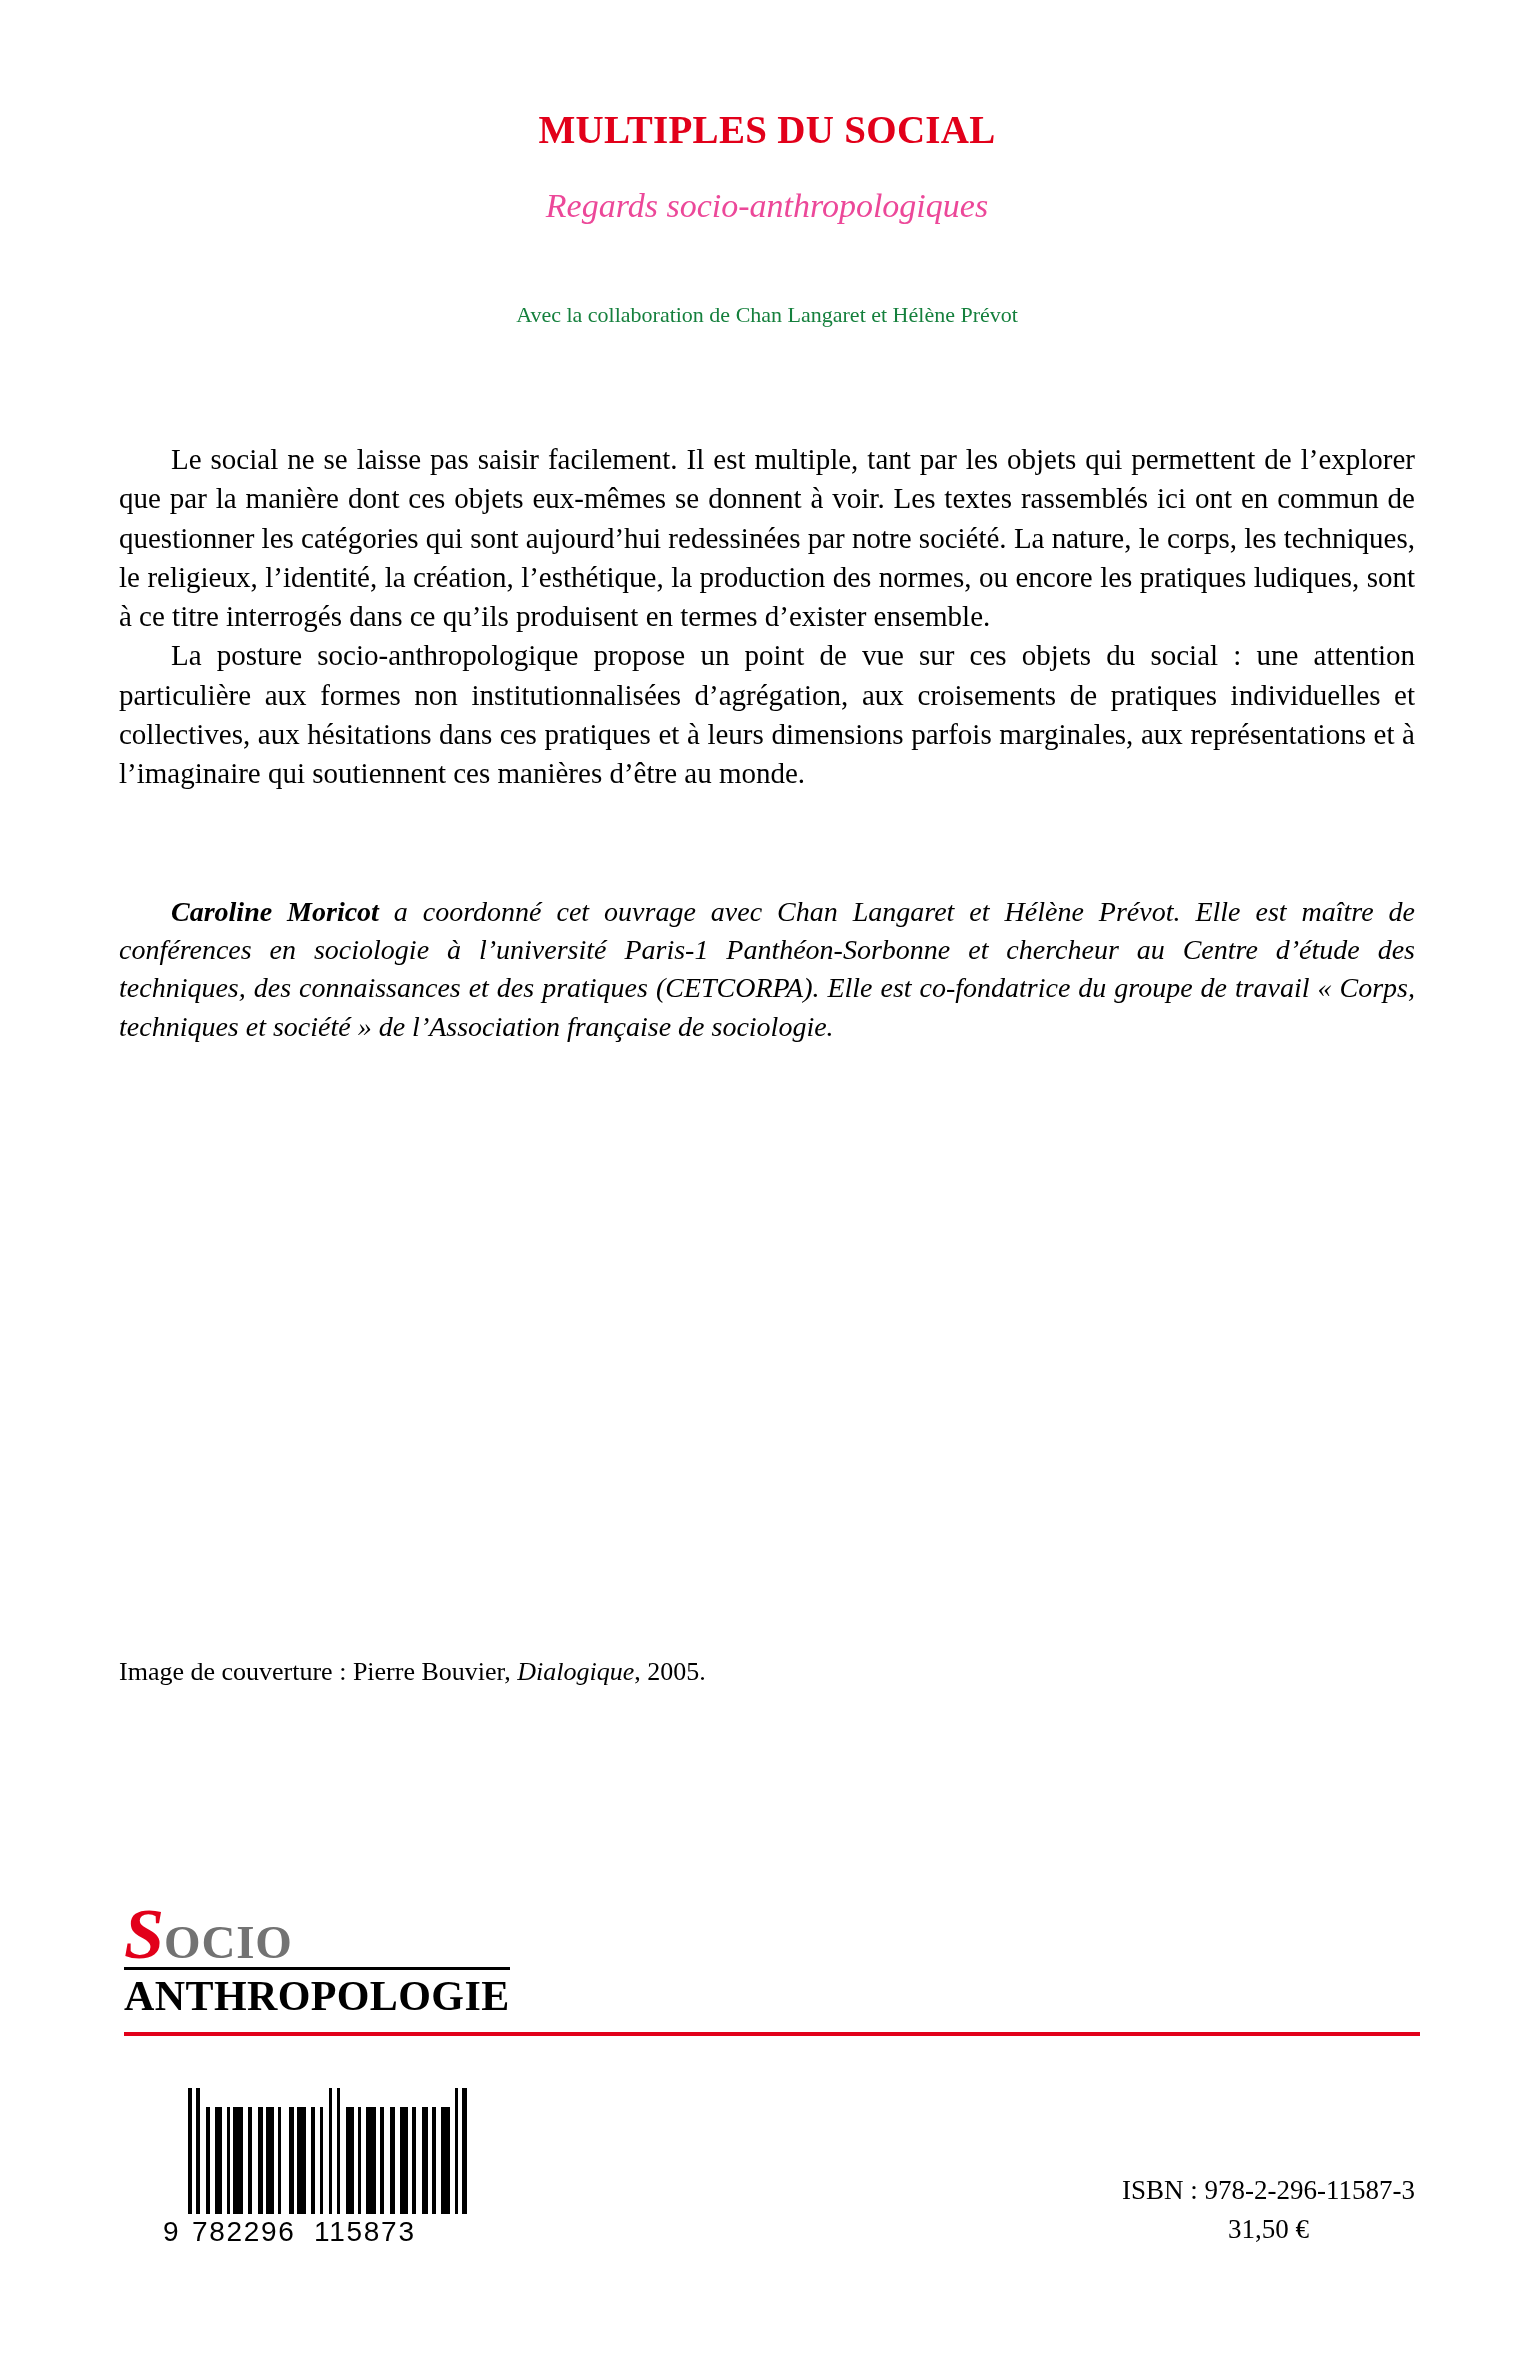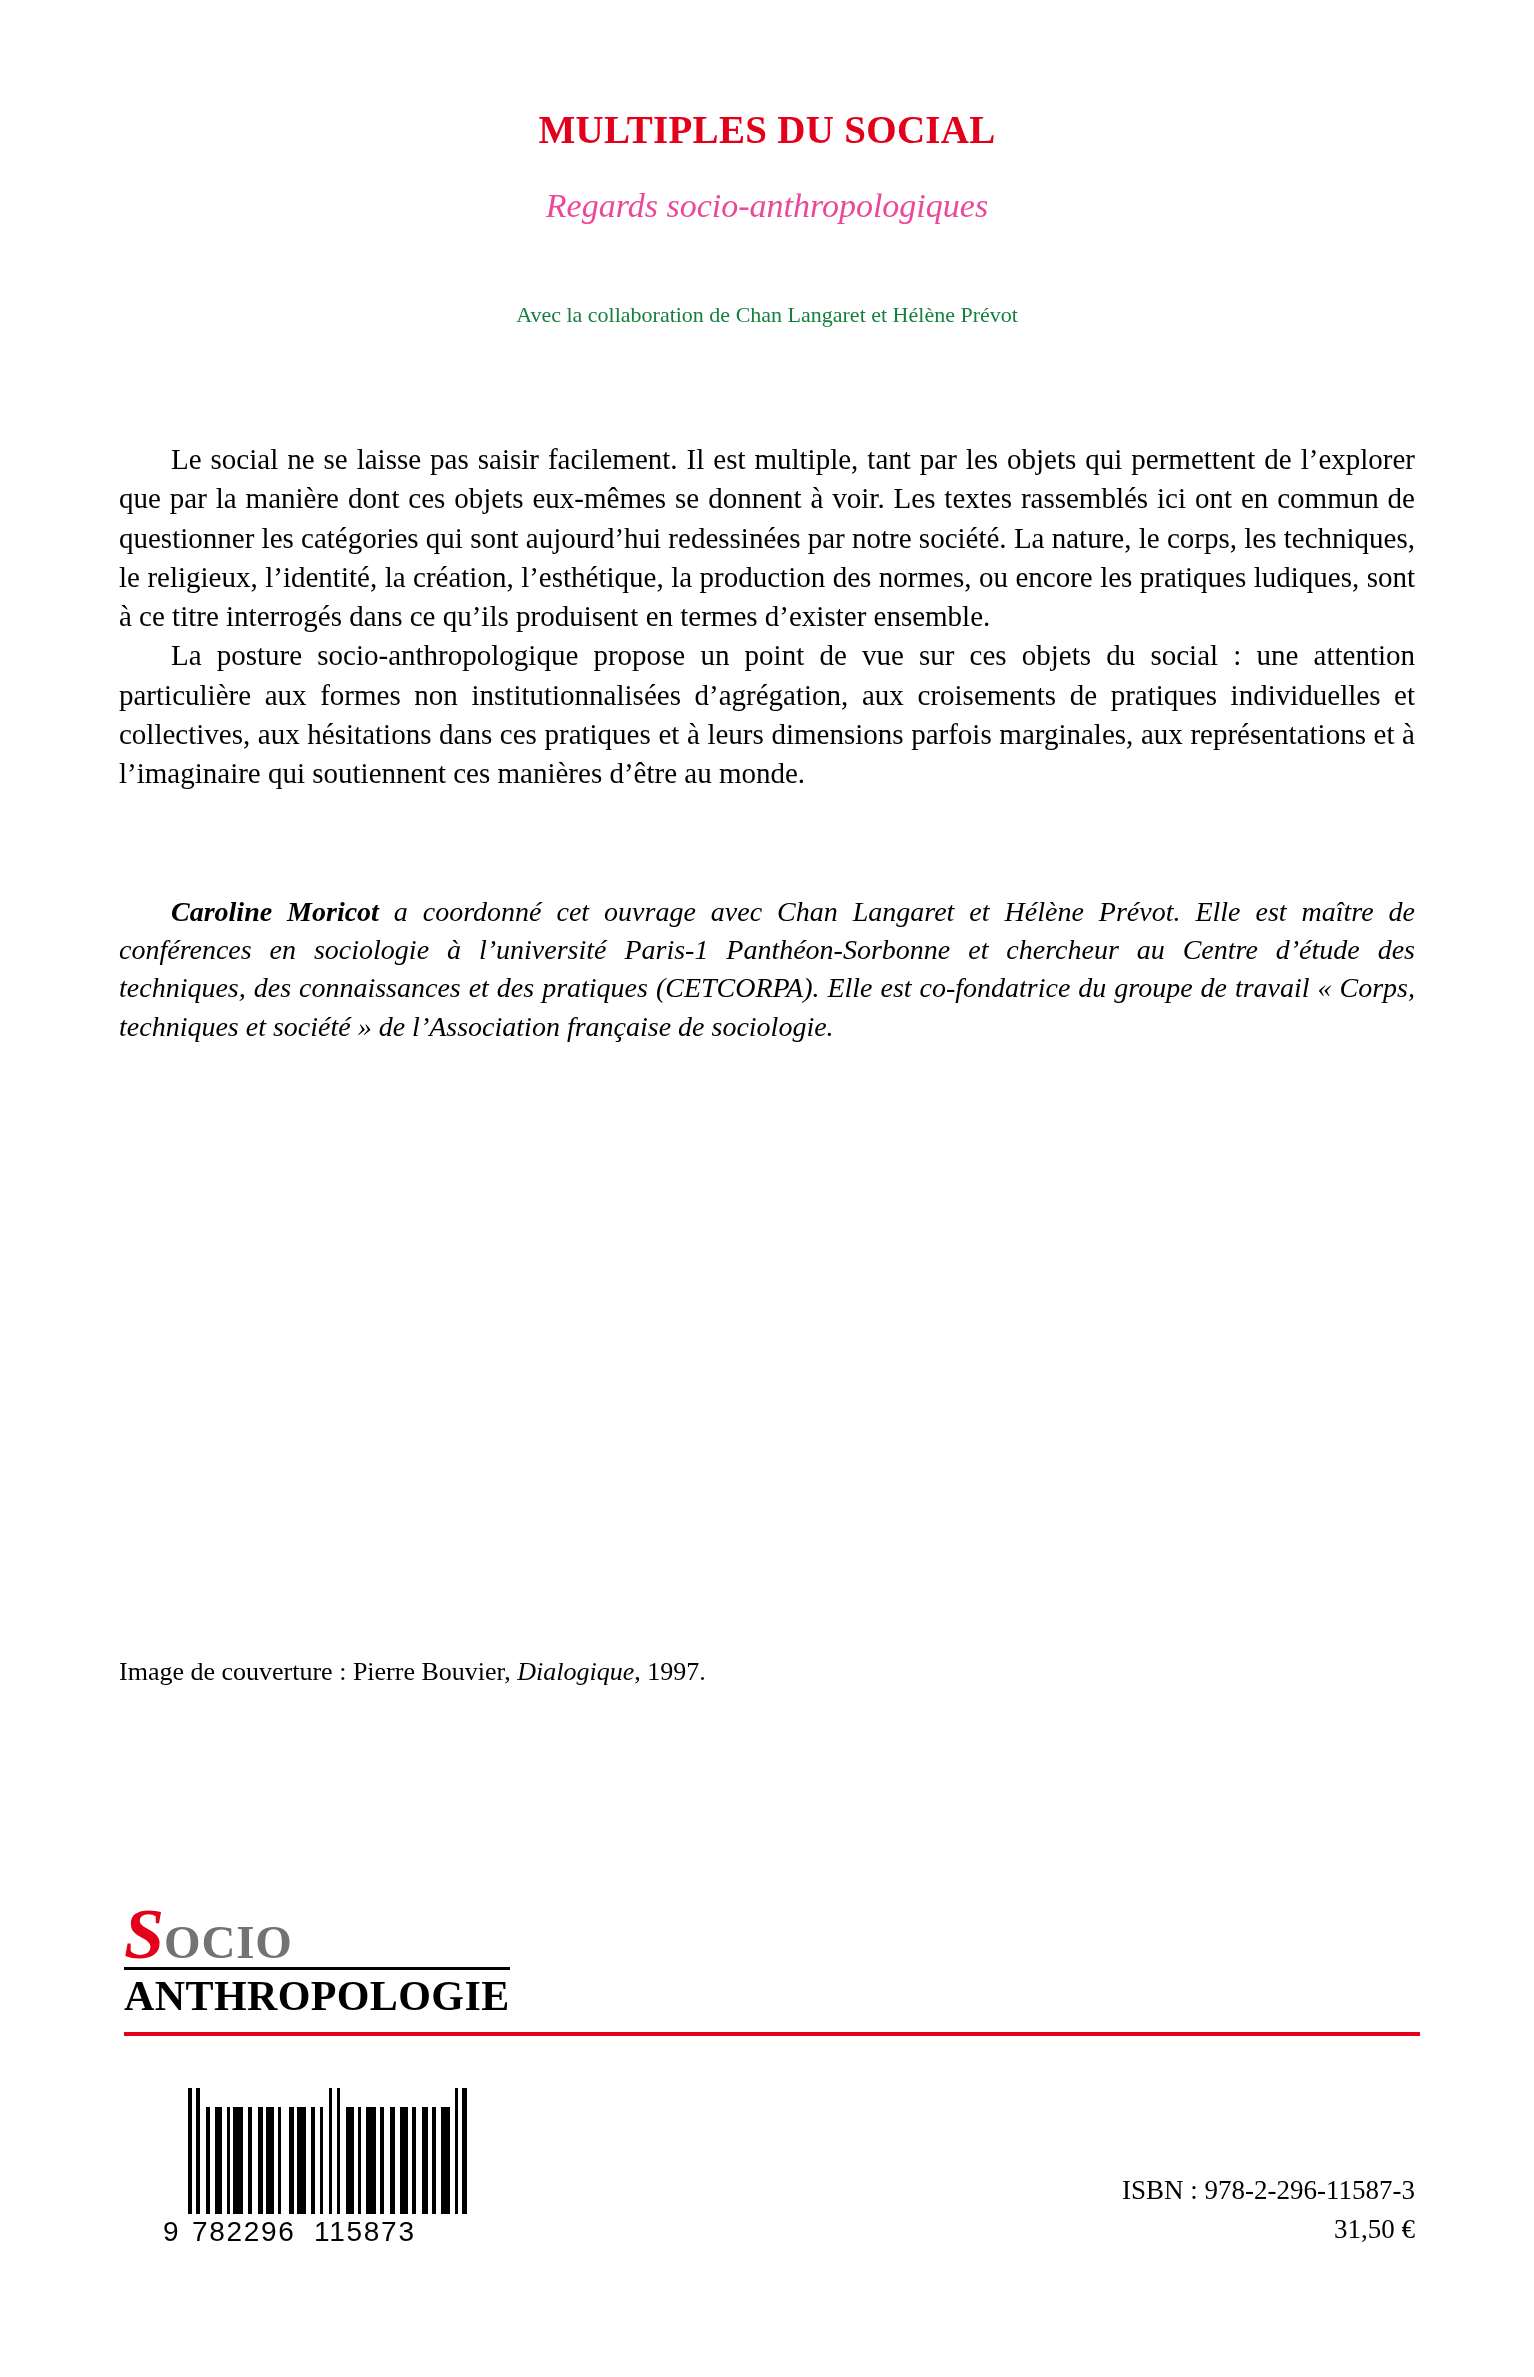--- a/index.html
+++ b/index.html
@@ -169,21 +169,21 @@
     align-items: flex-end;
   }
   .barcode-digits .lead { margin-right: 11.7px; }
   .barcode-digits .grp { margin-right: 18.5px; }
 
   
   .isbn-block {
     position: absolute;
     right: 0;
     top: 2171px;
-    text-align: right;
+    text-align: center;
     font-size: 27px;
     line-height: 1.45;
     color: #000;
   }
 </style>
 </head>
 <body>
 
 <div class="page">
   <div class="content">
@@ -195,21 +195,21 @@
     <div class="blurb">
       <p>Le social ne se laisse pas saisir facilement. Il est multiple, tant par les objets qui permettent de l’explorer que par la manière dont ces objets eux-mêmes se donnent à voir. Les textes rassemblés ici ont en commun de questionner les catégories qui sont aujourd’hui redessinées par notre société. La nature, le corps, les techniques, le religieux, l’identité, la création, l’esthétique, la production des normes, ou encore les pratiques ludiques, sont à ce titre interrogés dans ce qu’ils produisent en termes d’exister ensemble.</p>
       <p>La posture socio-anthropologique propose un point de vue sur ces objets du social : une attention particulière aux formes non institutionnalisées d’agrégation, aux croisements de pratiques individuelles et collectives, aux hésitations dans ces pratiques et à leurs dimensions parfois marginales, aux représentations et à l’imaginaire qui soutiennent ces manières d’être au monde.</p>
     </div>
 
     <div class="bio">
       <p><span class="name">Caroline Moricot</span><span> a coordonné cet ouvrage avec Chan Langaret et Hélène Prévot. Elle est maître de conférences en sociologie à l’université Paris-1 Panthéon-Sorbonne et chercheur au Centre d’étude des techniques, des connaissances et des pratiques (CETCORPA). Elle est co-fondatrice du groupe de travail « Corps, techniques et société » de l’Association française de sociologie.</span></p>
     </div>
 
     <div class="cover-credit">
-      <span>Image de couverture : Pierre Bouvier, </span><span class="it">Dialogique</span><span>, 1997.</span>
+      <span>Image de couverture : Pierre Bouvier, </span><span class="it">Dialogique</span><span>, 2005.</span>
     </div>
 
     <div class="logo">
       <div class="logo-line1">
         <span class="logo-s">S</span><span class="logo-ocio">OCIO</span>
       </div>
       <div class="logo-line2">ANTHROPOLOGIE</div>
       <div class="logo-rule"></div>
     </div>
 

